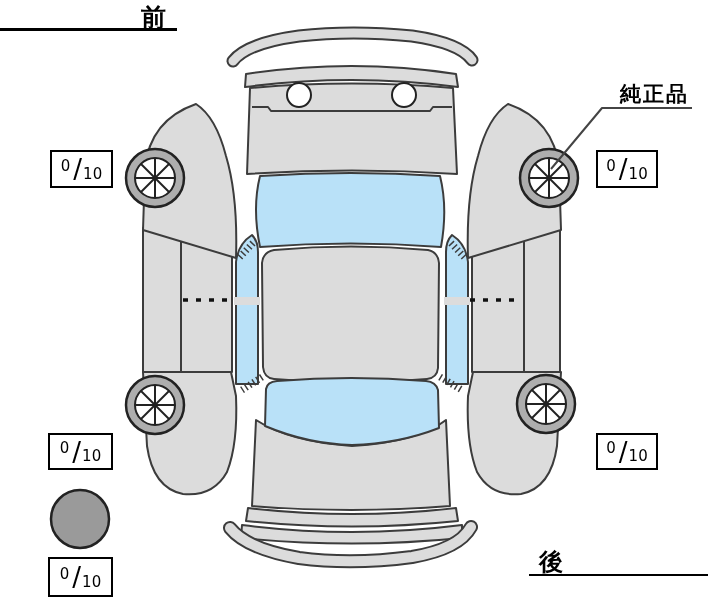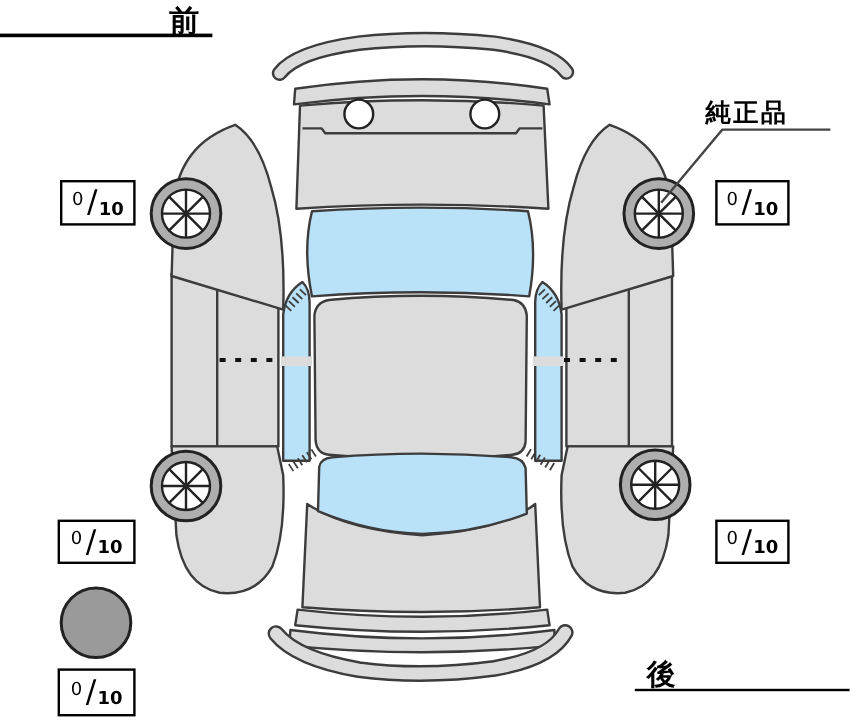--- a/index.html
+++ b/index.html
@@ -29,21 +29,21 @@
   
   .tread-box {
     position:absolute; box-sizing:border-box;
     border:2px solid var(--color-box-border, #000);
     background:#fff;
     display:flex; align-items:center; justify-content:center;
     line-height:1;
   }
   .t-val { font-size:15px; transform:translateY(-3px); margin-right:3px; }
   .t-sep { font-size:26px; font-weight:400; transform:translateY(0px); }
-  .t-max { font-size:15px; font-weight:bold; transform:translateY(5px); margin-left:1px; }
+  .t-max { font-size:15px; font-weight:normal; transform:translateY(5px); margin-left:1px; }
 
   
   .kanji { position:absolute; font-weight:bold; white-space:nowrap; }
   .rule  { position:absolute; background:#000; }
 </style>
 </head>
 <body>
 
 <div class="stage">
 
@@ -145,21 +145,21 @@
 
     <polyline class="leader" points="692,108 602,108 551,169"></polyline>
   </svg>
 
   <div class="kanji" style="left:141px; top:1px; font-size:25px;">前</div>
   <div class="rule" style="left:0px; top:28px; width:177px; height:3px;"></div>
 
   <div class="kanji" style="left:539px; top:546px; font-size:24px;">後</div>
   <div class="rule" style="left:529px; top:574px; width:179px; height:2px;"></div>
 
-  <div class="kanji" style="left:588px; top:80px; font-size:21px; letter-spacing:2px;">純正品</div>
+  <div class="kanji" style="left:620px; top:80px; font-size:21px; letter-spacing:2px;">純正品</div>
 
   <div class="tread-box" style="left:50px; top:150px; width:63px; height:38px;">
     <span class="t-val">0</span>
     <span class="t-sep">/</span>
     <span class="t-max">10</span>
   </div>
 
   <div class="tread-box" style="left:596px; top:150px; width:62px; height:38px;">
     <span class="t-val">0</span>
     <span class="t-sep">/</span>

